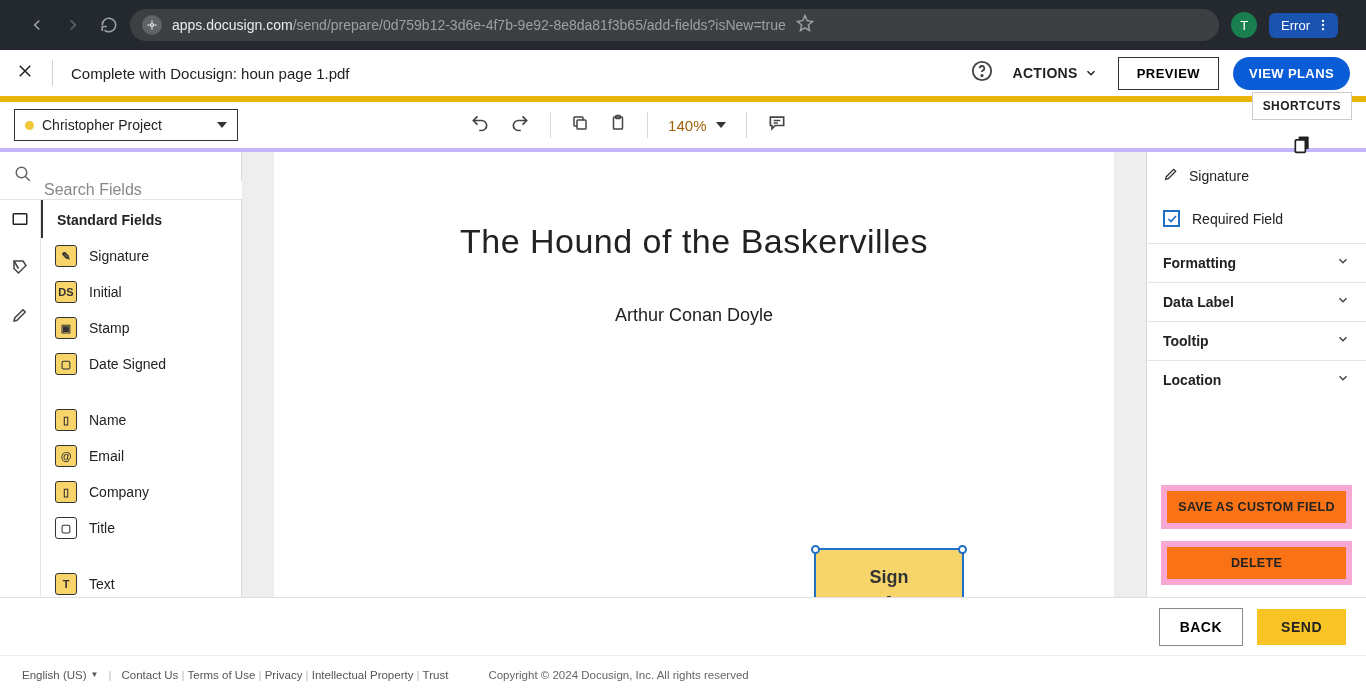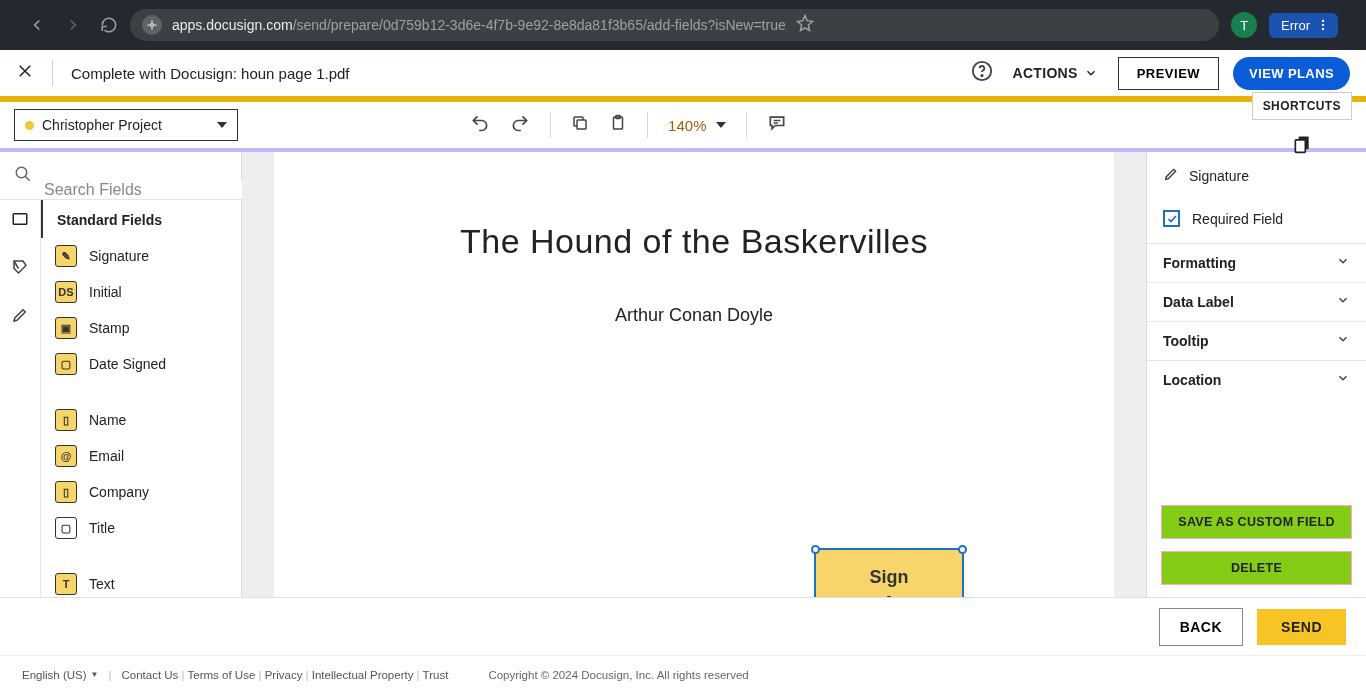--- a/index.html
+++ b/index.html
@@ -79,21 +79,21 @@
   
   .right-panel { width:220px; border-left:1px solid #d9d9d9; display:flex; flex-direction:column; }
   .rp-header { display:flex; align-items:center; gap:10px; padding:14px 16px; color:#333; }
   .rp-req { display:flex; align-items:center; gap:12px; padding:10px 16px 16px; }
   .chk { width:17px; height:17px; border:2px solid #1f6fc4; display:flex; align-items:center; justify-content:center; cursor:pointer; }
   .chk svg { display:block; }
   .rp-label { font-size:14px; color:#222; }
   .acc-row { display:flex; align-items:center; justify-content:space-between; padding:10px 16px; border-top:1px solid #e5e5e5; cursor:pointer; }
   .acc-title { font-size:14px; font-weight:600; color:#222; }
   .rp-spacer { flex:1; }
-  .rp-btn { margin:6px 14px; border:1px solid #f9a8d4; background:#84cc16; padding:9px; font-size:12.5px; font-weight:700; letter-spacing:.3px; color:#222; cursor:pointer; }
+  .rp-btn { margin:6px 14px; border:6px solid #f9a8d4; background:#f97316; padding:9px; font-size:12.5px; font-weight:700; letter-spacing:.3px; color:#222; cursor:pointer; }
   .rp-bottom-pad { height:6px; }
 
   
   .action-bar { height:58px; border-top:1px solid #e0e0e0; display:flex; align-items:center; justify-content:flex-end; gap:14px; padding:0 20px; }
   .back-btn { border:1px solid #888; background:#fff; padding:10px 20px; font-weight:700; font-size:14px; letter-spacing:.5px; cursor:pointer; }
   .send-btn { border:none; background:#f7c325; padding:10px 24px; font-weight:700; font-size:14px; letter-spacing:.5px; cursor:pointer; color:#222; }
 
   
   .legal { height:38px; border-top:1px solid #eee; display:flex; align-items:center; padding:0 22px; gap:10px; font-size:11.5px; color:#555; }
   .legal a { color:#555; text-decoration:none; cursor:pointer; }

